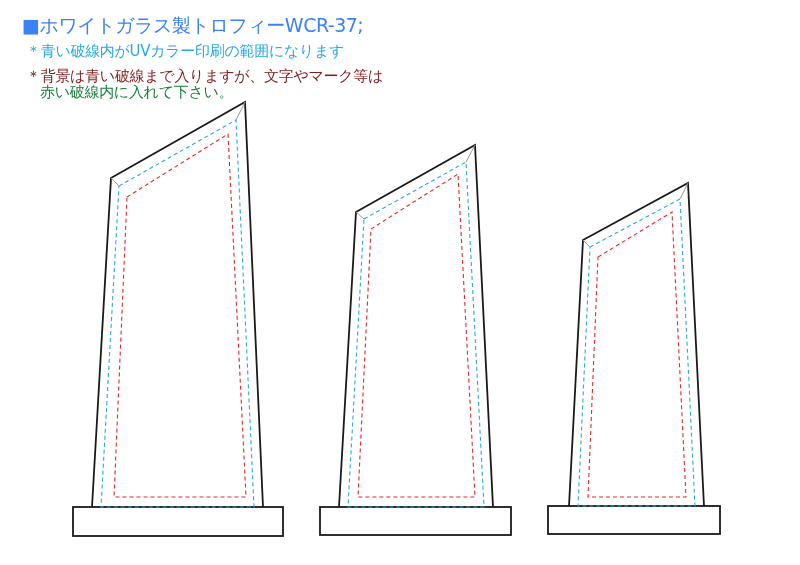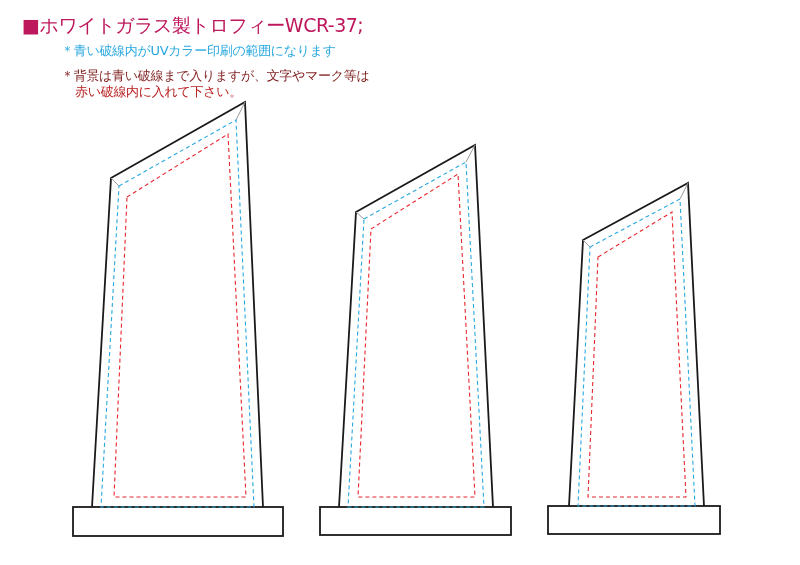--- a/index.html
+++ b/index.html
@@ -1,21 +1,21 @@
 <!DOCTYPE html>
 <html><head>
 <meta charset="utf-8">
 <style>
   html, body { margin:0; padding:0; background:#ffffff; }
   body { width:800px; height:565px; position:relative; overflow:hidden; font-family:"DejaVu Sans", sans-serif; }
-  .title { position:absolute; left:22px; top:13px; font-size:19px; color:#be185d; letter-spacing:-0.5px; white-space:nowrap; }
-  .note { position:absolute; font-size:13px; white-space:nowrap; letter-spacing:-0.3px;margin-left:35px; }
+  .title { position:absolute; left:22px; top:13px; font-size:19px; color:#3b82f6; letter-spacing:-0.5px; white-space:nowrap; }
+  .note { position:absolute; font-size:15px; white-space:nowrap; letter-spacing:-0.3px; }
   .note-blue { left:26px; top:42px; color:#29a8e0; }
   .note-red1 { left:26px; top:67px; color:#7f1d1d; }
-  .note-red2 { left:40px; top:83px; color:#b91c1c; }
+  .note-red2 { left:40px; top:83px; color:#15803d; }
   svg.drawing { position:absolute; left:0; top:0; }
 </style>
 </head>
 <body>
 
 <div class="title">■ホワイトガラス製トロフィーWCR-37;</div>
 <div class="note note-blue">＊青い破線内がUVカラー印刷の範囲になります</div>
 <div class="note note-red1">＊背景は青い破線まで入りますが、文字やマーク等は</div>
 <div class="note note-red2">赤い破線内に入れて下さい。</div>
 

